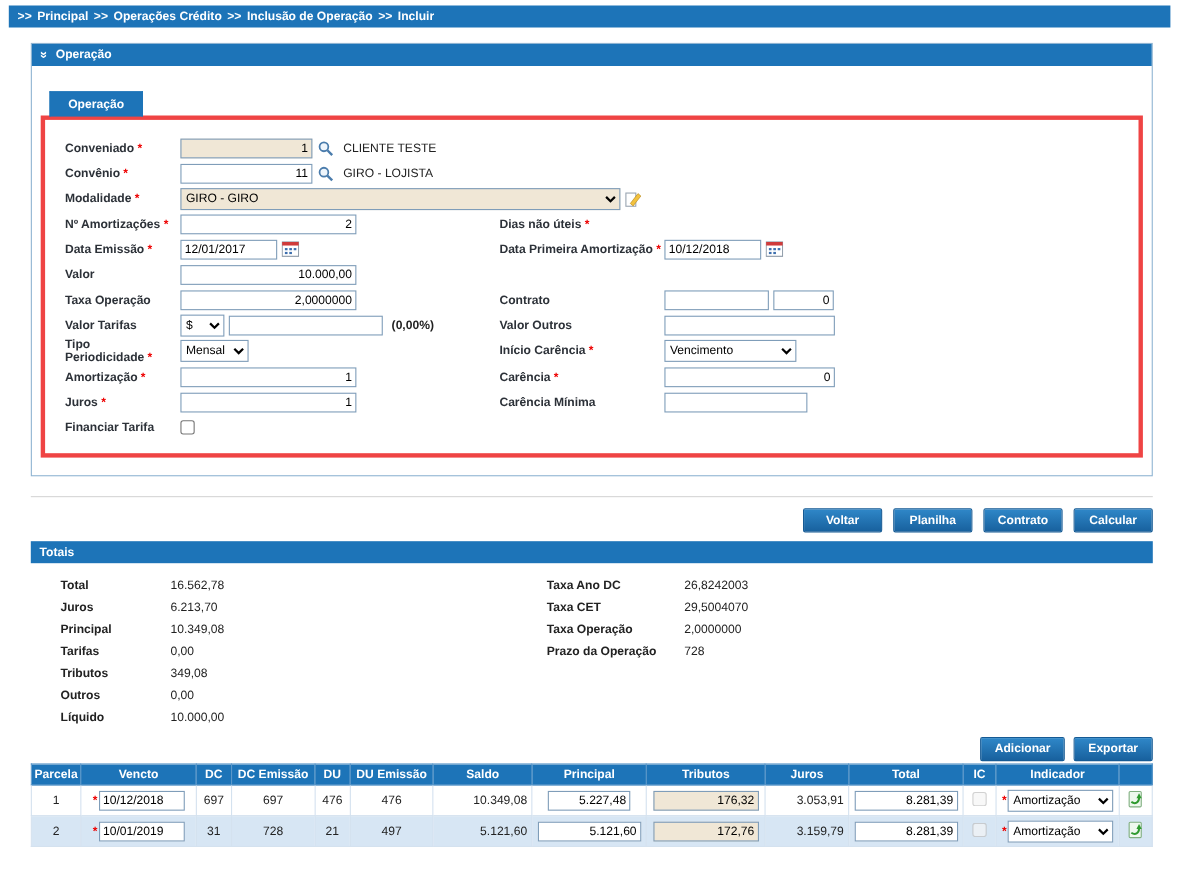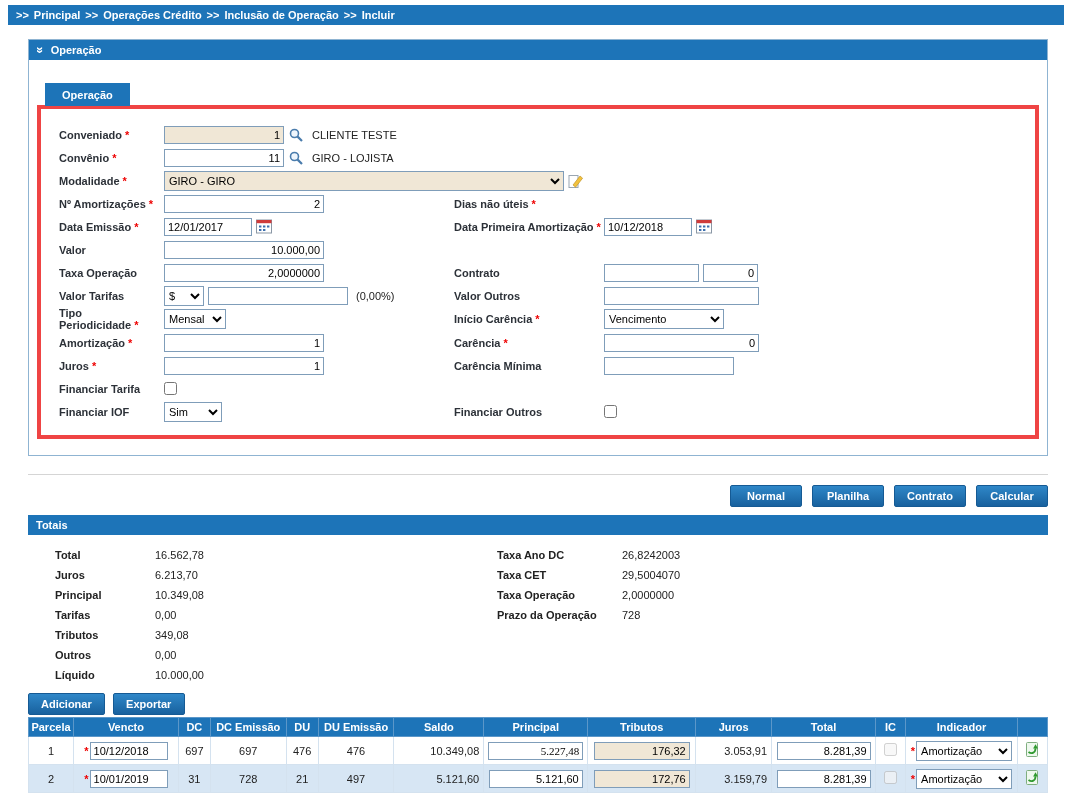--- a/index.html
+++ b/index.html
@@ -35,42 +35,42 @@
     font-family: "Liberation Sans", sans-serif; background: #fff; }
   input.num { text-align: right; }
   .beige { background: #f0e7d6 !important; }
   select { height: 20px; border: 1px solid #7f9db9; font-size: 11px; background: #fff;
     font-family: "Liberation Sans", sans-serif; }
   .w40{width:40px}.w55{width:55px}.w58{width:58px}.w62{width:62px}.w72{width:72px}
   .w88{width:88px}.w95{width:95px}.w120{width:120px}.w130{width:130px}.w140{width:140px}
   .w155{width:155px}.w160{width:160px}.w400{width:400px}
   .fdesc { margin-left: 4px; color: #222; }
   .icon-btn { display: inline-flex; cursor: pointer; }
-  .suffix { margin-left: 4px; }
+  .suffix { margin-left: 4px; font-weight: bold; }
 
   .rule { border-top: 1px solid #d5d5d5; margin: 18px 24px 0 28px; }
 
   .btnrow { display: flex; justify-content: flex-end; gap: 10px; margin: 10px 24px 8px 28px; }
   .btn { background: linear-gradient(#3а8; ); }
   button.btn { background: linear-gradient(#2f87c8, #18619e); color: #fff; font-weight: bold;
     font-size: 11px; border: 1px solid #155a94; padding: 4px 12px; min-width: 72px;
     border-radius: 2px; cursor: pointer; font-family: "Liberation Sans", sans-serif; }
 
   .totais-bar { margin: 4px 24px 0 28px; background: #1d74b8; color: #fff; font-weight: bold;
     padding: 4px 8px; }
   .totais-body { display: flex; padding: 10px 0 4px 55px; }
   .tcol { }
   .trow { display: flex; height: 20px; align-items: center; }
   .tl { font-weight: bold; width: 100px; color: #222; }
   .tv { width: 100px; }
   .tcol.right { margin-left: 242px; }
   .tcol.right .tl { width: 125px; }
   .tcol.right .tv { width: 85px; }
 
-  .addrow { display: flex; justify-content: flex-start; gap: 8px; margin: 4px 24px 2px 28px; }
+  .addrow { display: flex; justify-content: flex-end; gap: 8px; margin: 4px 24px 2px 28px; }
 
   table.parcelas { margin: 2px 24px 0 28px; border-collapse: collapse; width: 1020px;
     border: 1px solid #8fb4d2; }
   table.parcelas th { background: #1d74b8; color: #fff; font-weight: bold; font-size: 11px;
     border: 1px solid #5b97c9; padding: 3px 2px; text-align: center; }
   table.parcelas td { border: 1px solid #d4e2ef; padding: 3px 4px; height: 28px; }
   tr.alt td { background: #d7e6f4; }
   td.c { text-align: center; }
   td.r { text-align: right; padding-right: 8px; }
   td .req { margin: 0 1px 0 0; }
@@ -245,39 +245,29 @@
         </span>
       </div>
 
       <div class="frow">
         <span class="flabel"><span>Financiar Tarifa</span></span>
         <span class="ffield">
           <input type="checkbox" style="">
         </span>
       </div>
 
-      <div class="frow">
-        <span class="flabel"><span>Financiar IOF</span></span>
-        <span class="ffield">
-          <select class="w58"><option>Sim</option></select>
-        </span>
-        <span class="flabel2"><span>Financiar Outros</span></span>
-        <span class="ffield">
-          <input type="checkbox" style="">
-        </span>
-      </div>
 
     </div>
   </div>
 </div>
 
 <div class="rule"></div>
 
 <div class="btnrow">
-  <button class="btn">Normal</button>
+  <button class="btn">Voltar</button>
   <button class="btn">Planilha</button>
   <button class="btn">Contrato</button>
   <button class="btn">Calcular</button>
 </div>
 
 <div class="totais-bar">Totais</div>
 <div class="totais-body">
   <div class="tcol left">
     <div class="trow">
         <span class="tl">Total</span>
@@ -370,21 +360,21 @@
   </thead>
   <tbody>
     <tr>
       <td class="c">1</td>
       <td class="c"><span class="req">*</span><input class="txt" style="width: 78px;" value="10/12/2018"></td>
       <td class="c">697</td>
       <td class="c">697</td>
       <td class="c">476</td>
       <td class="c">476</td>
       <td class="r">10.349,08</td>
-      <td class="c"><input class="txt num" style="width: 95px; font-family: Liberation Serif, serif;" value="5.227,48"></td>
+      <td class="c"><input class="txt num" style="width: 75px;" value="5.227,48"></td>
       <td class="c"><input class="txt num beige" style="width: 96px;" value="176,32"></td>
       <td class="r">3.053,91</td>
       <td class="c"><input class="txt num" style="width: 94px;" value="8.281,39"></td>
       <td class="c"><input type="checkbox" disabled="" style=""></td>
       <td class="c"><span class="req">*</span><select style="width:96px"><option>Amortização</option></select></td>
       <td class="c"><span class="icon-btn">
             <svg width="17" height="17" viewBox="0 0 17 17">
               <rect x="2.5" y="1.5" width="11" height="14" rx="1" fill="#eef8ee" stroke="#7fae7f"></rect>
               <path d="M4.5 11 C 8 13.5, 11.5 11.5, 11.5 7.2" stroke="#2f9a2f" stroke-width="1.8" fill="none"></path>
               <path d="M11.5 3.2 l2.4 4.4 h-4.8 z" fill="#2f9a2f"></path>

